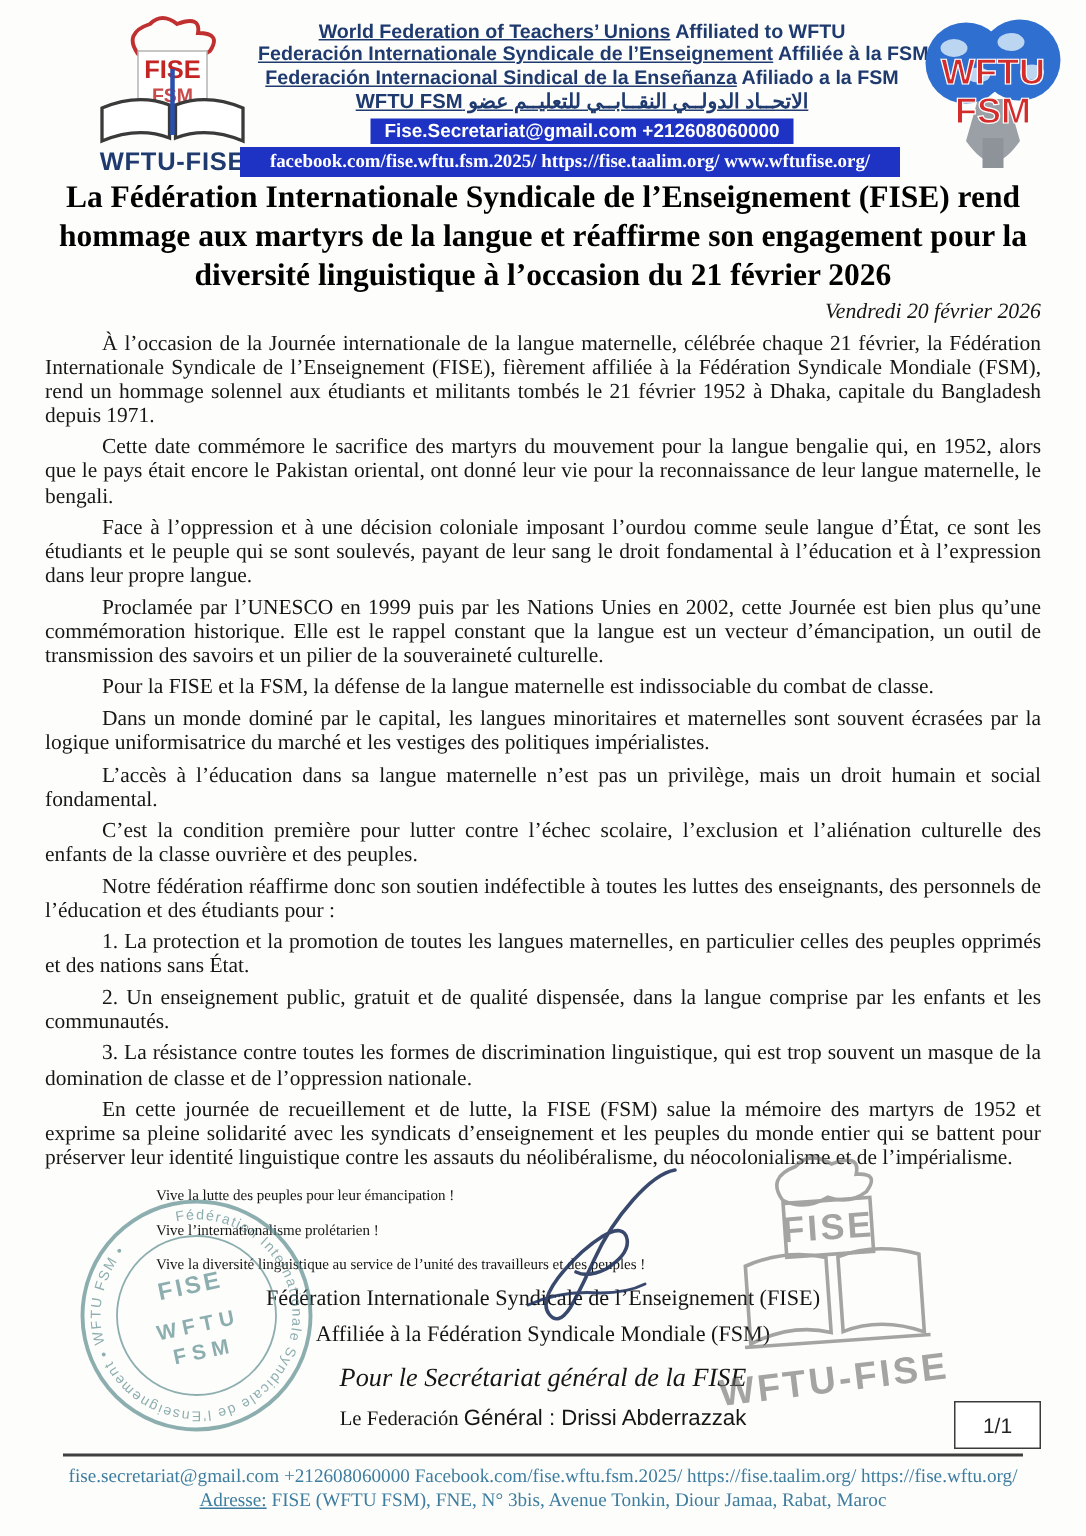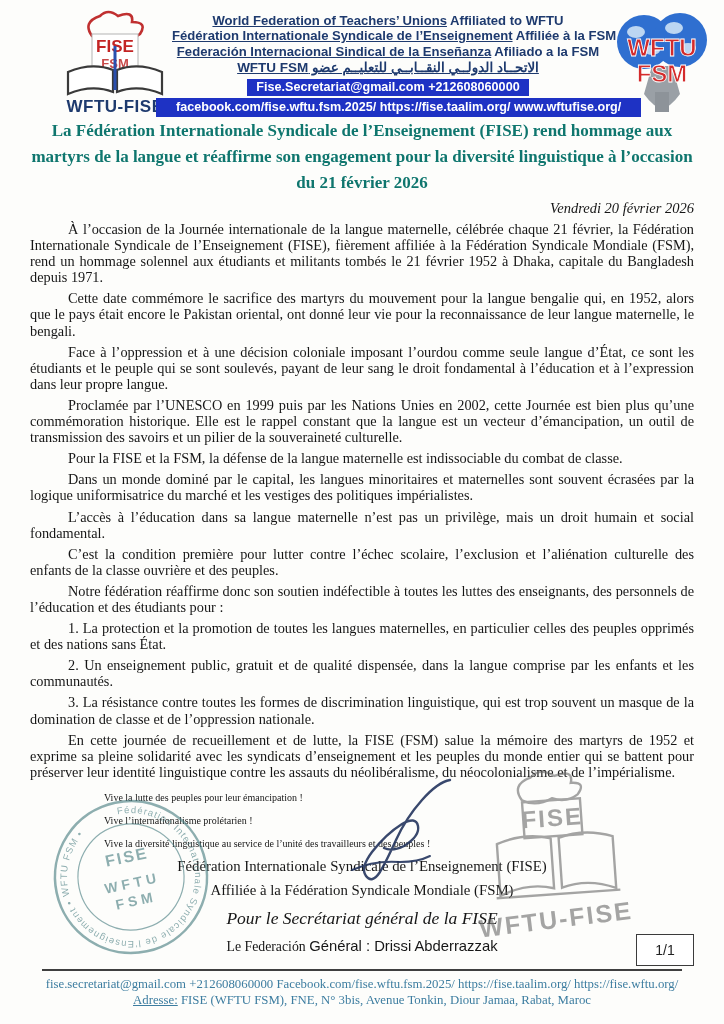--- a/index.html
+++ b/index.html
@@ -20,24 +20,24 @@
     position:absolute; left:172px; right:120px; top:13px; text-align:center;
     font-family:"Liberation Sans", sans-serif; font-weight:bold; color:#1e3a6e;
   }
   .hline { font-size:13.1px; line-height:15.4px; white-space:nowrap; }
   .hline .u { text-decoration:underline; }
   .arabic-line { font-size:13.5px; line-height:16px; margin-top:1px; text-decoration:underline; }
   .bluebox {
     background:#1e32c4; color:#ffffff; font-size:12.6px; font-weight:bold;
     padding:1px 9px 2px; display:inline-block; margin-top:3px; white-space:nowrap;
   }
-  .bluebox.wide { margin-left:-16px; padding:2px 20px 3px; margin-top:2px; }
+  .bluebox.wide { margin-left:-16px; padding:2px 20px 3px; margin-top:2px;font-family:Liberation Serif, serif; }
   
   .doc-title {
-    color:#0f766e; font-weight:bold; font-size:17px; line-height:26px;
+    color:#000000; font-weight:bold; font-size:21px; line-height:26px;
     text-align:center; width:662px; margin:6px auto 0;
   }
   .doc-date { text-align:right; padding-right:30px; font-size:14.5px; margin-top:4px;font-style:italic; }
   
   .body-text { padding:4px 30px 0; text-align:justify; font-size:14.3px; line-height:16.1px; }
   .body-text p { margin:0 0 5px; text-indent:38px; }
   .slogans { padding:4px 30px 0; font-size:10px; line-height:17px;margin-left:36px; }
   .slogans p { margin:0 0 6px; text-indent:38px; }
   
   .sig { text-align:center; position:relative; z-index:2; }
@@ -79,21 +79,21 @@
         <line x1="59" y1="36" x2="59" y2="80" stroke="#2a4fae" stroke-width="3"></line>
       </svg>
       <div class="logo-left-caption">WFTU-FISE</div>
     </div>
 
     <div class="hcenter">
       <div class="hline">
         <span class="u">World Federation of Teachers’ Unions</span><span> Affiliated to WFTU</span>
       </div>
       <div class="hline">
-        <span class="u">Fédération Internationale Syndicale de l’Enseignement</span><span> Affiliée à la FSM</span>
+        <span class="u">Federación Internationale Syndicale de l’Enseignement</span><span> Affiliée à la FSM</span>
       </div>
       <div class="hline">
         <span class="u">Federación Internacional Sindical de la Enseñanza</span><span> Afiliado a la FSM</span>
       </div>
       <div class="arabic-line" dir="rtl">الاتحــاد الدولــي النقــابــي للتعليــم عضو WFTU FSM</div>
       <div>
         <span class="bluebox">Fise.Secretariat@gmail.com  +212608060000</span>
       </div>
       <div>
         <span class="bluebox wide">facebook.com/fise.wftu.fsm.2025/  https://fise.taalim.org/   www.wftufise.org/</span>

